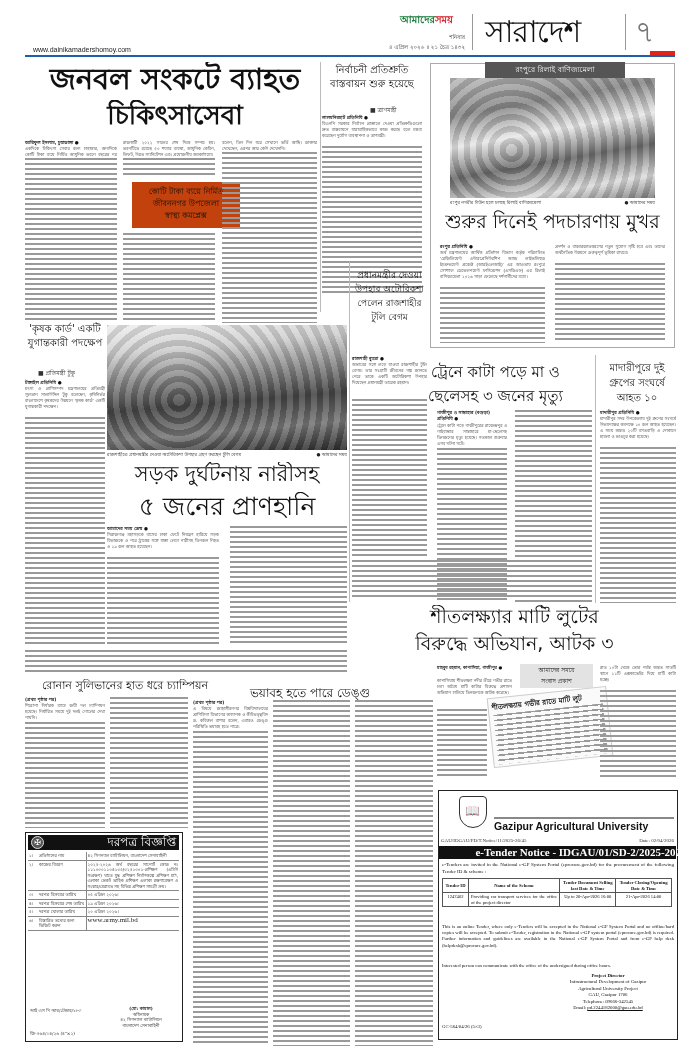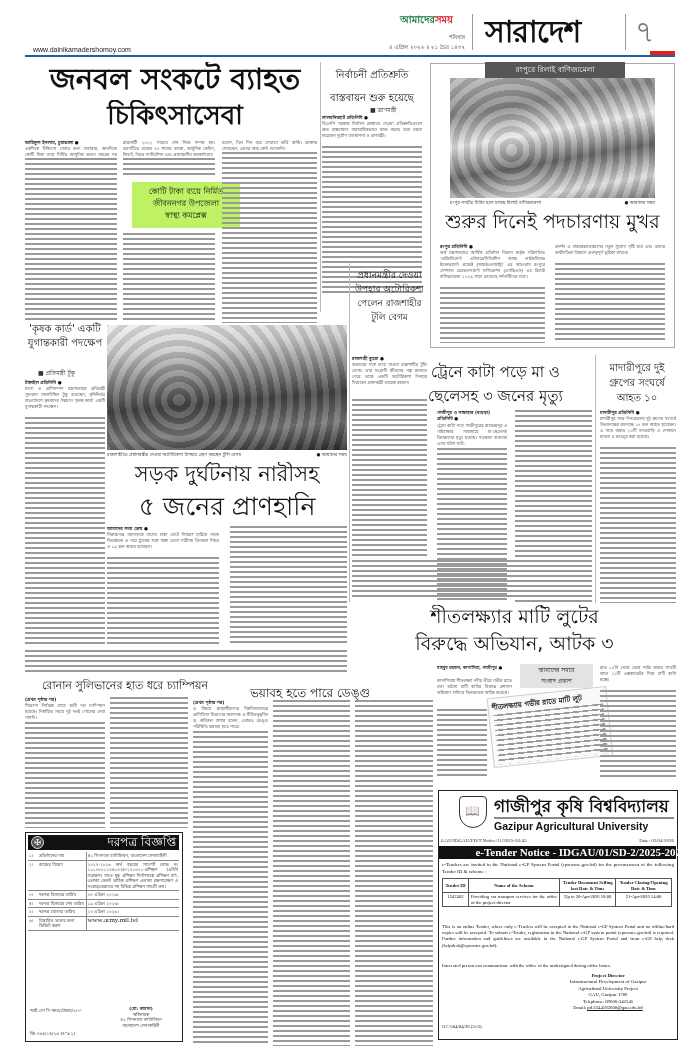--- a/index.html
+++ b/index.html
@@ -19,43 +19,43 @@
 </head>
 <body>
 
 <div class="abs" style="left:33px;top:46px;font-size:7px;color:#222;font-family:'Liberation Sans',sans-serif">www.dainikamadershomoy.com</div>
 <div class="abs" style="left:400px;top:12px;font-size:10px;font-weight:bold;white-space:nowrap">
   <span style="color:#1a7a3a">আমাদের</span><span style="color:#d42027">সময়</span>
 </div>
 <div class="abs" style="left:420px;top:34px;font-size:5.5px;color:#333;width:45px;text-align:right">শনিবার</div>
 <div class="abs" style="left:368px;top:44px;font-size:5.5px;color:#333;width:97px;text-align:right;white-space:nowrap">৪ এপ্রিল ২০২৬ ॥ ২১ চৈত্র ১৪৩২</div>
 <div class="abs" style="left:472px;top:14px;width:1px;height:36px;background:#999"></div>
-<div class="abs" style="left:485px;top:8px;font-size:30px;font-weight:bold;color:#111;white-space:nowrap;letter-spacing:-1px">সারাদেশ</div>
+<div class="abs" style="left:485px;top:8px;font-size:30px;font-weight:normal;color:#111;white-space:nowrap;letter-spacing:-1px">সারাদেশ</div>
 <div class="abs" style="left:625px;top:14px;width:1px;height:36px;background:#999"></div>
 <div class="abs" style="left:635px;top:8px;font-size:30px;color:#777">৭</div>
 <div class="abs" style="left:25px;top:55px;width:650px;height:2px;background:#1f5fa8"></div>
 <div class="abs" style="left:650px;top:51px;width:25px;height:4px;background:#e2231a"></div>
 
 <div class="abs head" style="left:25px;top:62px;width:300px;font-size:29px;font-weight:bold">জনবল সংকটে ব্যাহত</div>
 <div class="abs head" style="left:25px;top:100px;width:300px;font-size:26px;font-weight:bold">চিকিৎসাসেবা</div>
 <div class="abs byline" style="left:25px;top:140px;width:92px;font-size:4.5px">আরিফুল ইসলাম, চুয়াডাঙ্গা ●</div>
 <div class="abs txt" style="left:25px;top:146px;width:92px;height:12px">একদিকে চিকিৎসা সেবার জন্য চাহাকার, অন্যদিকে কোটি টাকা ব্যয়ে নির্মিত আধুনিক ভবনে বছরের পর বছর ঝুলছে তালা। এমনই চিত্র চুয়াডাঙ্গার জীবননগর উপজেলা স্বাস্থ্য কমপ্লেক্সের।</div>
 <div class="lines" style="left:25px;top:158px;width:92px;height:165px"></div>
 <div class="abs txt" style="left:123px;top:140px;width:92px;height:18px">রাজস্বাটী ২০২২ সালের শেষ দিকে সম্পন্ন হয়। ভবনটিতে রয়েছে ৫০ শয্যার ব্যবস্থা, আধুনিক কেবিন, লিফট, উন্নত স্যানিটেশন এবং প্রয়োজনীয় অবকাঠামো।</div>
 <div class="lines" style="left:123px;top:158px;width:92px;height:20px"></div>
-<div class="abs" style="left:132px;top:182px;width:108px;height:46px;background:#bef264;text-align:center;padding-top:4px">
+<div class="abs" style="left:132px;top:182px;width:108px;height:46px;background:#c2410c;text-align:center;padding-top:4px">
   <div style="font-size:8px;line-height:12px;color:#111">কোটি টাকা ব্যয়ে নির্মিত</div>
   <div style="font-size:8px;line-height:12px;color:#111">জীবননগর উপজেলা</div>
   <div style="font-size:8px;line-height:12px;color:#111">স্বাস্থ্য কমপ্লেক্স</div>
 </div>
 <div class="lines" style="left:123px;top:233px;width:92px;height:90px"></div>
 <div class="abs txt" style="left:222px;top:140px;width:95px;height:12px">বলেন, তিন দিন ধরে সেখানে ভর্তি আছি। ডাক্তার দেখেছেন, এরপর আর কেউ দেখেননি।</div>
 <div class="lines" style="left:222px;top:152px;width:95px;height:171px"></div>
 
-<div class="abs head" style="left:322px;top:63px;width:100px;font-size:10px;line-height:23px">নির্বাচনী প্রতিশ্রুতি বাস্তবায়ন শুরু হয়েছে</div>
+<div class="abs head" style="left:322px;top:63px;width:100px;font-size:10px;line-height:14px">নির্বাচনী প্রতিশ্রুতি বাস্তবায়ন শুরু হয়েছে</div>
 <div class="abs" style="left:370px;top:105px;font-size:6px;color:#333;white-space:nowrap">■ ত্রাণমন্ত্রী</div>
 <div class="abs byline" style="left:322px;top:115px;width:100px;font-size:4.5px">লালমনিরহাট প্রতিনিধি ●</div>
 <div class="abs txt" style="left:322px;top:121px;width:100px;height:24px">বিএনপি সরকার নির্বাচন প্রাক্কালে দেওয়া প্রতিশ্রুতিগুলো দ্রুত বাস্তবায়নে ধারাবাহিকভাবে কাজ করছে বলে মন্তব্য করেছেন দুর্যোগ ব্যবস্থাপনা ও ত্রাণমন্ত্রী।</div>
 <div class="lines" style="left:322px;top:146px;width:100px;height:150px"></div>
 
 <div class="abs" style="left:430px;top:63px;width:245px;height:285px;border:1px solid #aaa"></div>
 <div class="abs" style="left:485px;top:62px;width:140px;height:16px;background:#555;color:#fff;text-align:center;font-size:7.5px;line-height:16px">
   <span>রংপুরে রিলাই বাণিজ্যমেলা</span>
 </div>
 <div class="photo" style="left:450px;top:78px;width:205px;height:120px;background:linear-gradient(170deg,#bdbdbd 0%,#888 25%,#e8e8e8 45%,#6a6a6a 65%,#ddd 85%,#7a7a7a 100%)"></div>
@@ -175,21 +175,20 @@
     <div style="font-weight:bold">(মো: কামাল)</div>
     <div>অধিনায়ক</div>
     <div>৪২ সিগন্যাল ব্যাটালিয়ন</div>
     <div>বাংলাদেশ সেনাবাহিনী</div>
   </div>
   <div style="position:absolute;left:4px;top:198px;font-size:4.3px;color:#222">জি-৫৬৪/০৪/২৬ (৪"×২)</div>
 </div>
 
 <div class="abs" style="left:438px;top:790px;width:240px;height:250px;border:1.5px solid #222;background:#fff;font-family:'Liberation Serif',serif;color:#111">
   <div style="position:absolute;left:20px;top:5px;width:28px;height:32px;border:1.5px solid #333;border-radius:4px 4px 14px 14px;text-align:center;font-size:12px;line-height:28px">📖</div>
-  <div style="position:absolute;left:55px;top:2px;font-size:17px;font-weight:bold;font-family:'DejaVu Sans',sans-serif;white-space:nowrap">গাজীপুর কৃষি বিশ্ববিদ্যালয়</div>
   <div style="position:absolute;left:55px;top:26px;width:180px;height:2px;border-top:0.5px solid #888;border-bottom:0.5px solid #888"></div>
   <div style="position:absolute;left:55px;top:29px;font-size:10.5px;font-weight:bold;font-family:'Liberation Sans',sans-serif;white-space:nowrap">Gazipur Agricultural University</div>
   <div style="position:absolute;left:2px;top:47px;font-size:5px;color:#333">GAU/IDGAU/PD/T.Notice/11/2025-26/45</div>
   <div style="position:absolute;right:3px;top:47px;font-size:5px;color:#333">Date: 02/04/2026</div>
   <div style="position:absolute;left:0;top:55px;width:237px;height:13px;background:#111"></div>
   <div style="position:absolute;left:0;top:55px;width:284px;text-align:center;color:#fff;font-size:11px;line-height:13px;font-weight:bold">e-Tender Notice - IDGAU/01/SD-2/2025-2026</div>
   <div style="position:absolute;left:3px;top:71px;width:232px;font-size:5px;line-height:6.5px;text-align:justify">e-Tenders are invited in the National e-GP System Portal (eprocure.gov.bd) for the procurement of the following Tender ID &amp; scheme :</div>
   <table style="position:absolute;left:3px;top:87px;width:230px;font-size:4.6px;line-height:5.6px;text-align:center">
     <thead>
       <tr>

